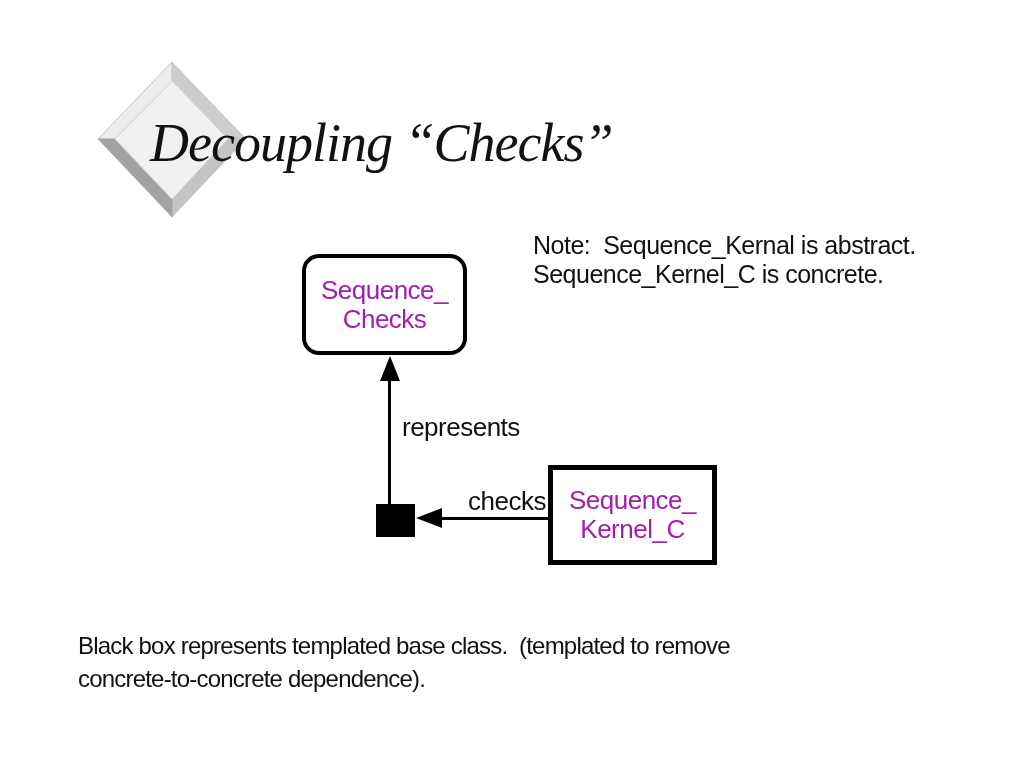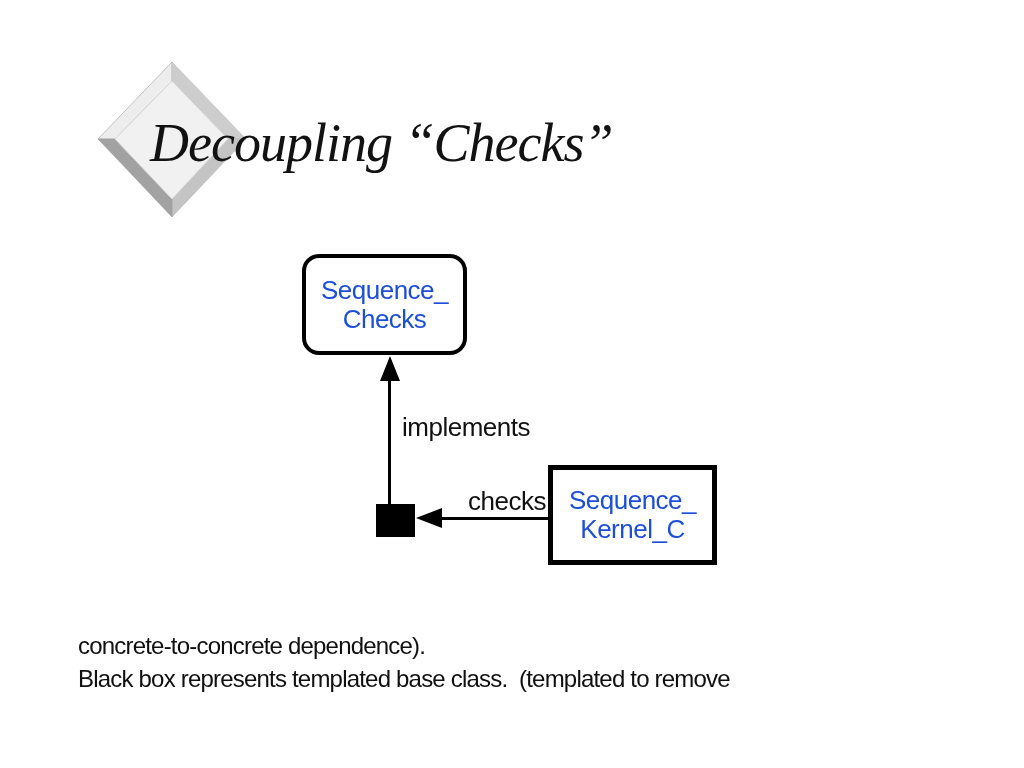--- a/index.html
+++ b/index.html
@@ -50,21 +50,21 @@
     background: #ffffff;
     border: 4px solid #000000;
     display: flex;
     flex-direction: column;
     align-items: center;
     justify-content: center;
     text-align: center;
     font-size: 26px;
     line-height: 29px;
     letter-spacing: -0.5px;
-    color: #1d4ed8;
+    color: #a21caf;
   }
   #kernel-box {
     left: 302px;
     top: 254px;
     width: 165px;
     height: 101px;
     border-radius: 17px;
   }
   #kernel-c-box {
     left: 548px;
@@ -148,39 +148,43 @@
 
     <polygon points="151,81 77,159 77,141 133,81" fill="#c4c4c4" stroke="#b5b5b5" stroke-width="0.5"></polygon>
 
     <polygon points="3,81 77,159 77,141 20,81" fill="#a2a2a2" stroke="#9a9a9a" stroke-width="0.5"></polygon>
 
     <polygon points="77,23 133,81 77,141 20,81" fill="#f1f1f1" stroke="#d6d6d6" stroke-width="1"></polygon>
   </svg>
 
   <div id="title" class="abs">Decoupling “Checks”</div>
 
+  <div id="note" class="abs">
+    <div>Note:  Sequence_Kernal is abstract.</div>
+    <div>Sequence_Kernel_C is concrete.</div>
+  </div>
 
   <div id="kernel-box" class="abs class-box">
     <div>Sequence_</div>
     <div>Checks</div>
   </div>
 
   <div id="implements-arrowhead" class="abs"></div>
   <div id="implements-line" class="abs"></div>
-  <div id="implements-label" class="abs edge-label">implements</div>
+  <div id="implements-label" class="abs edge-label">represents</div>
 
   <div id="template-box" class="abs"></div>
 
   <div id="checks-arrowhead" class="abs"></div>
   <div id="checks-line" class="abs"></div>
   <div id="checks-label" class="abs edge-label">checks</div>
 
   <div id="kernel-c-box" class="abs class-box">
     <div>Sequence_</div>
     <div>Kernel_C</div>
   </div>
 
   <div id="caption" class="abs">
+    <div>Black box represents templated base class.  (templated to remove</div>
     <div>concrete-to-concrete dependence).</div>
-    <div>Black box represents templated base class.  (templated to remove</div>
   </div>
 
 </div>
 
 </body></html>

